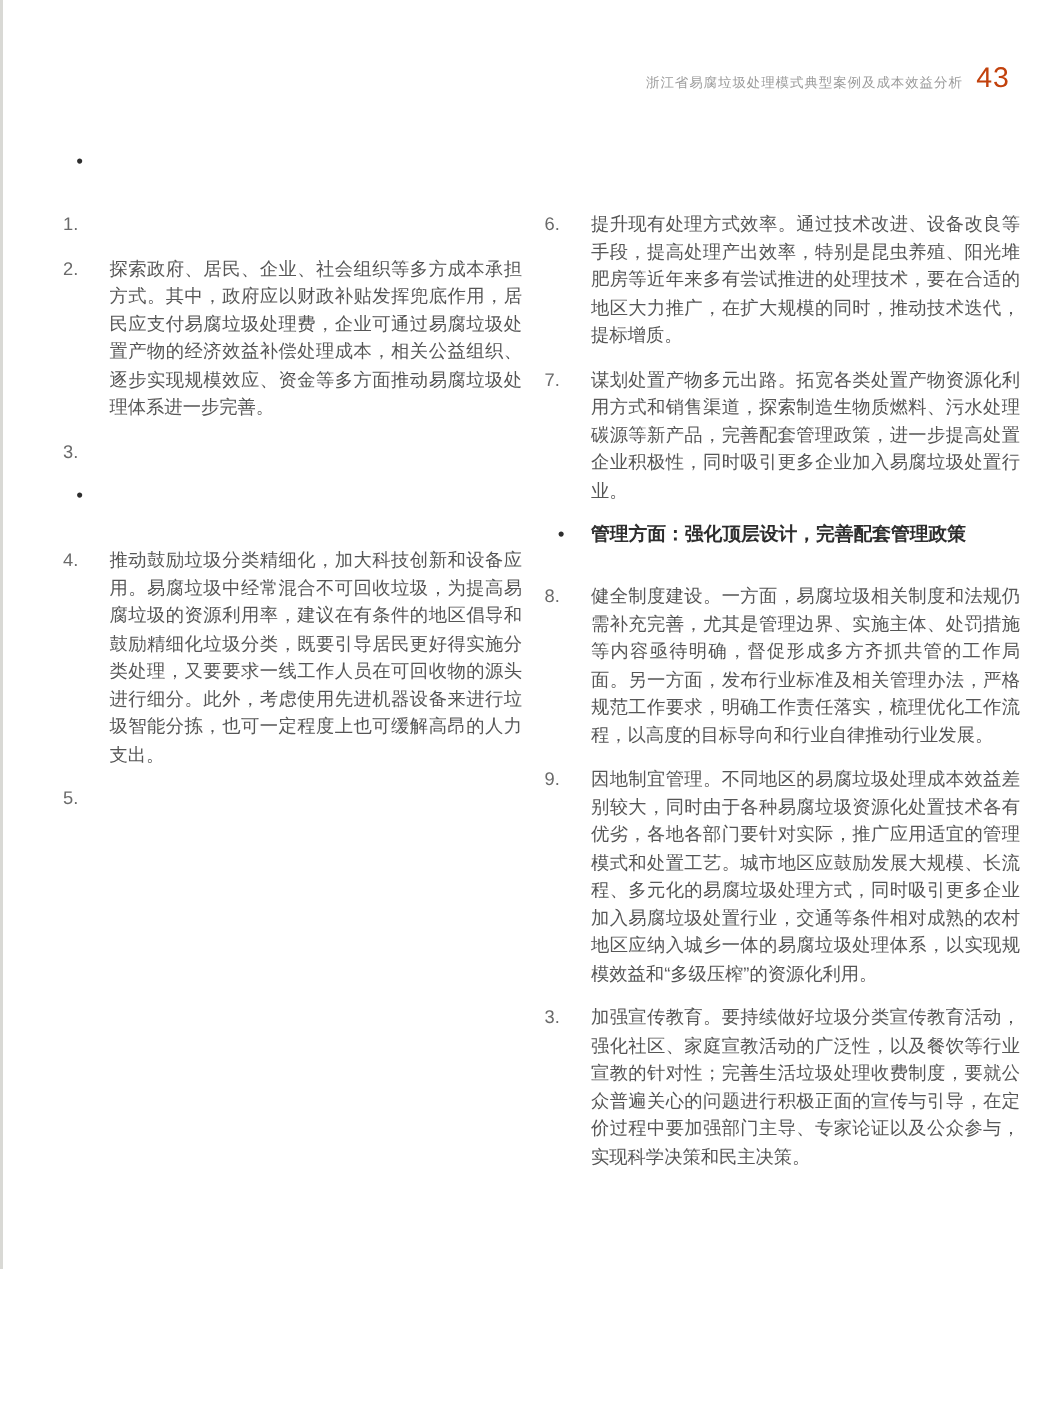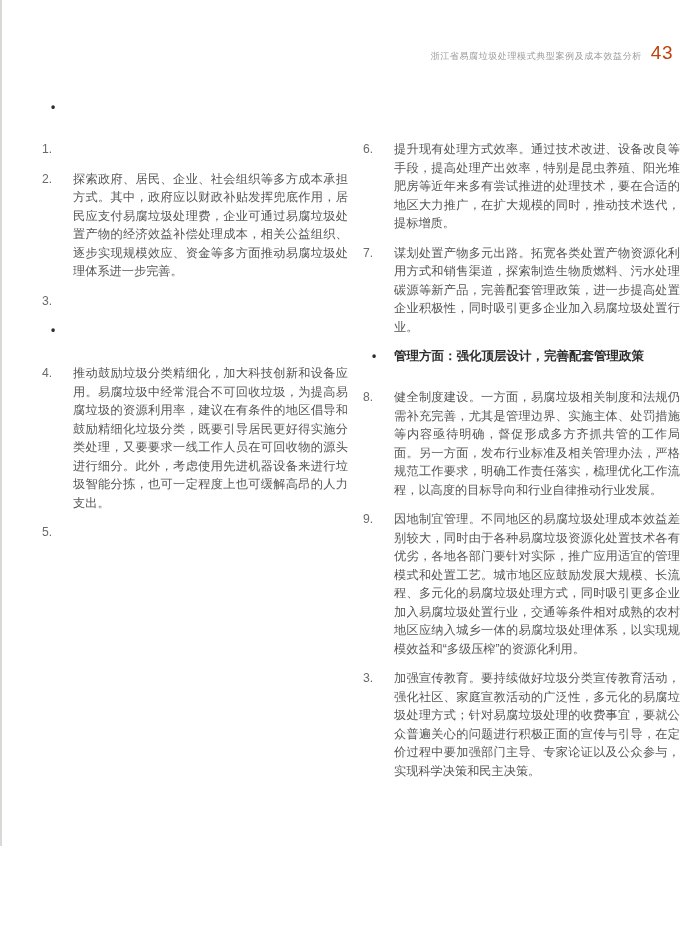--- a/index.html
+++ b/index.html
@@ -161,18 +161,18 @@
         <span class="txt">健全制度建设。一方面，易腐垃圾相关制度和法规仍需补充完善，尤其是管理边界、实施主体、处罚措施等内容亟待明确，督促形成多方齐抓共管的工作局面。另一方面，发布行业标准及相关管理办法，严格规范工作要求，明确工作责任落实，梳理优化工作流程，以高度的目标导向和行业自律推动行业发展。</span>
       </div>
 
       <div class="item">
         <span class="num">9.</span>
         <span class="txt">因地制宜管理。不同地区的易腐垃圾处理成本效益差别较大，同时由于各种易腐垃圾资源化处置技术各有优劣，各地各部门要针对实际，推广应用适宜的管理模式和处置工艺。城市地区应鼓励发展大规模、长流程、多元化的易腐垃圾处理方式，同时吸引更多企业加入易腐垃圾处置行业，交通等条件相对成熟的农村地区应纳入城乡一体的易腐垃圾处理体系，以实现规模效益和“多级压榨”的资源化利用。</span>
       </div>
 
       <div class="item">
         <span class="num">3.</span>
-        <span class="txt">加强宣传教育。要持续做好垃圾分类宣传教育活动，强化社区、家庭宣教活动的广泛性，多元化的易腐垃圾处理方式；针对易腐垃圾处理的收费事宜，要就公众普遍关心的问题进行积极正面的宣传与引导，在定价过程中要加强部门主导、专家论证以及公众参与，实现科学决策和民主决策。</span>
+        <span class="txt">加强宣传教育。要持续做好垃圾分类宣传教育活动，强化社区、家庭宣教活动的广泛性，以及餐饮等行业宣教的针对性；完善生活垃圾处理收费制度，要就公众普遍关心的问题进行积极正面的宣传与引导，在定价过程中要加强部门主导、专家论证以及公众参与，实现科学决策和民主决策。</span>
       </div>
 
     </div>
   </div>
 </div>
 
 </body></html>

